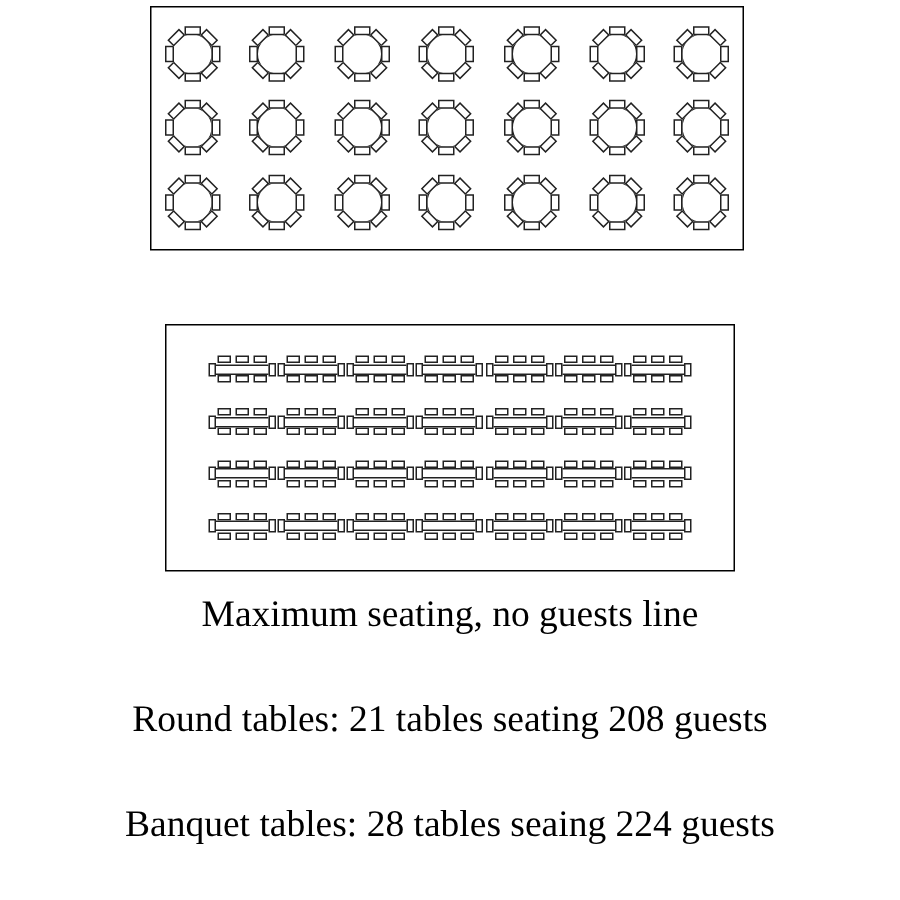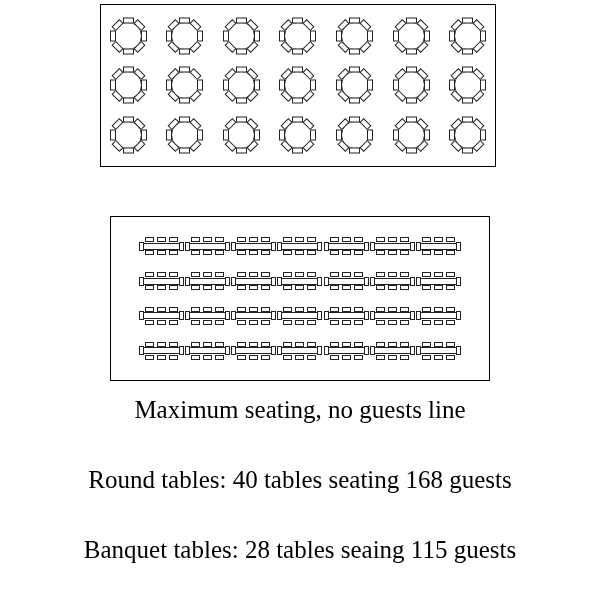--- a/index.html
+++ b/index.html
@@ -709,14 +709,14 @@
           <div class="chair down c2"></div>
           <div class="chair down c3"></div>
           <div class="endchair left"></div>
           <div class="endchair right"></div>
         </div>
       </div>
     </div>
 </div>
 
 <div class="caption" id="caption-title">Maximum seating, no guests line</div>
-<div class="caption" id="caption-round">Round tables:  40 tables seating 168 guests</div>
-<div class="caption" id="caption-banquet">Banquet tables:  28 tables seaing 115 guests</div>
+<div class="caption" id="caption-round">Round tables:  21 tables seating 208 guests</div>
+<div class="caption" id="caption-banquet">Banquet tables:  28 tables seaing 224 guests</div>
 
 </body></html>

